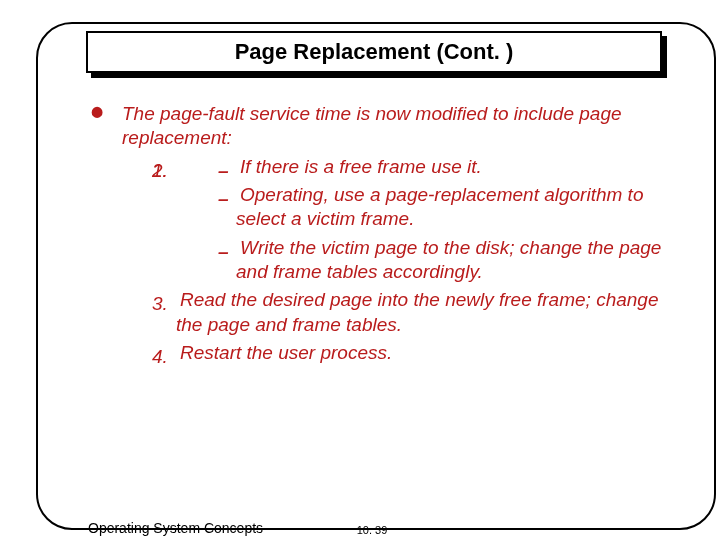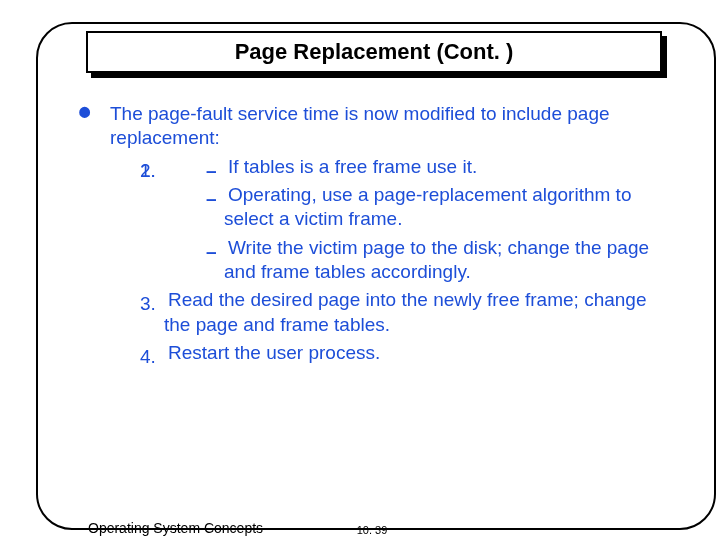--- a/index.html
+++ b/index.html
@@ -40,26 +40,27 @@
     align-items: center;
     justify-content: center;
   }
   .title-text {
     font-size: 22px;
     font-weight: bold;
     color: #000;
   }
   .content {
     position: absolute;
-    left: 58px;
+    left: 70px;
     top: 82px;
     width: 610px;
-    color: #1d4ed8;
+    color: #b91c1c;
     font-size: 19px;
     line-height: 1.28;
+    font-style: italic;
   }
   .lead {
     position: relative;
     padding-left: 32px;
     margin-bottom: 2px;
   }
   .lead::before {
     content: "•";
     position: absolute;
     left: 0;
@@ -128,21 +129,21 @@
 
       <div class="oli">
         <span class="num">1.</span>
       </div>
 
       <div class="oli">
         <span class="num">2.</span>
         <div class="sub">
           <div class="sli">
             <span class="dash">–</span>
-            <span>If tables is a free frame use it.</span>
+            <span>If there is a free frame use it.</span>
           </div>
           <div class="sli">
             <span class="dash">–</span>
             <span>Operating, use a page-replacement algorithm to select a victim frame.</span>
           </div>
           <div class="sli">
             <span class="dash">–</span>
             <span>Write the victim page to the disk; change the page and frame tables accordingly.</span>
           </div>
         </div>

